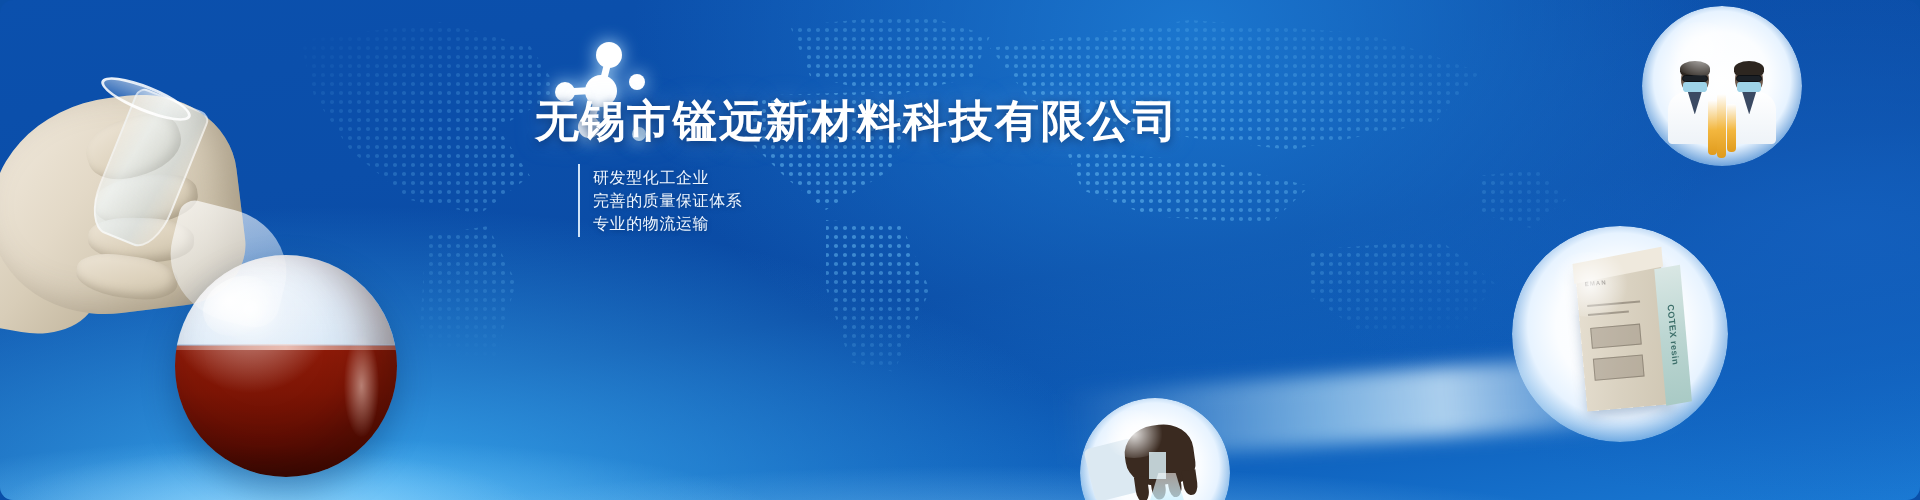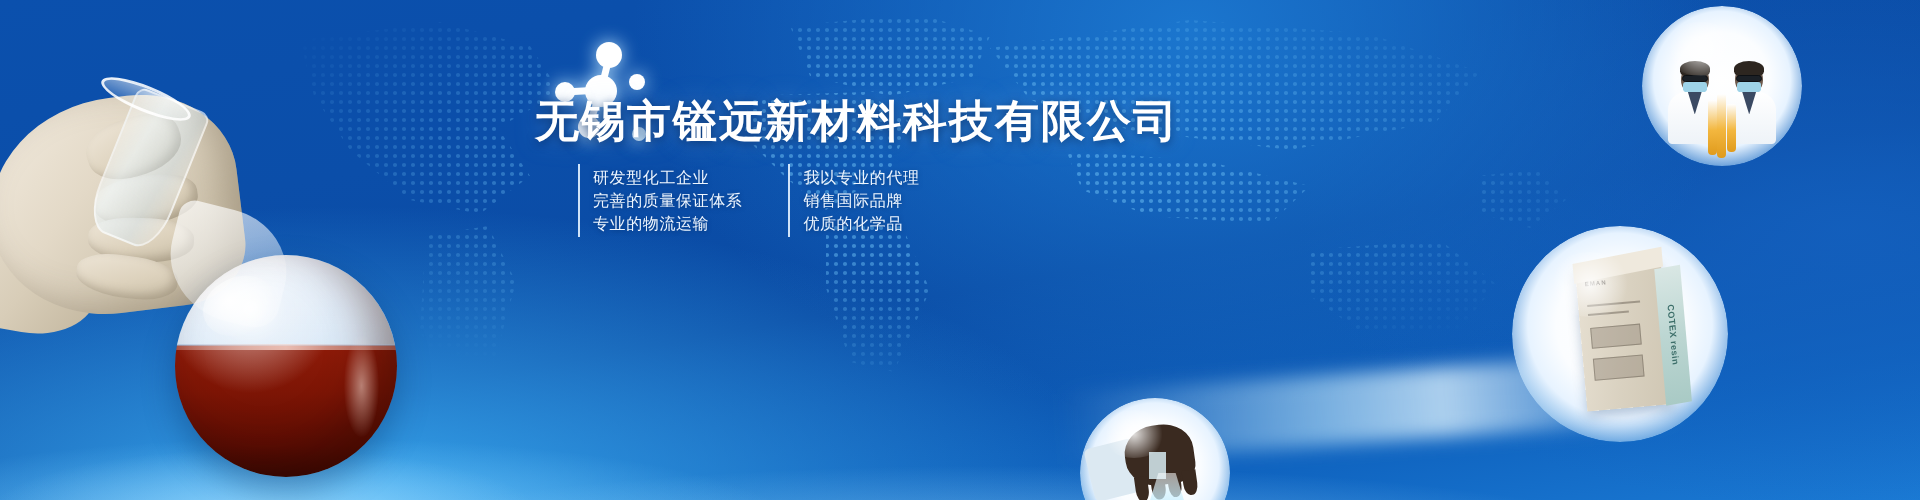--- a/index.html
+++ b/index.html
@@ -7,20 +7,21 @@
   .banner{
     position:relative;
     width:1920px;height:500px;
     overflow:hidden;
     font-family:"Liberation Sans","DejaVu Sans",sans-serif;
     background:
       radial-gradient(ellipse 900px 620px at 62% 6%,  rgba(28,120,208,.95) 0%, rgba(18,95,186,0) 62%),
       radial-gradient(ellipse 1100px 420px at 18% 100%, rgba(56,165,235,.98) 0%, rgba(30,120,210,0) 70%),
       radial-gradient(ellipse 780px 400px at 96% 46%, rgba(20,96,190,.85) 0%, rgba(12,78,170,0) 70%),
       linear-gradient(170deg,#0b50ad 0%,#0b4ea9 28%,#0a4ba4 55%,#0f63bf 82%,#1b7ad4 100%);
+    border-radius: 13px;
   }
 
   
   .dotmap{
     position:absolute;left:230px;top:0;width:1430px;height:430px;
     opacity:.50;
     -webkit-mask-image:radial-gradient(ellipse 60% 62% at 48% 40%,#000 30%,rgba(0,0,0,.35) 68%,transparent 88%);
             mask-image:radial-gradient(ellipse 60% 62% at 48% 40%,#000 30%,rgba(0,0,0,.35) 68%,transparent 88%);
   }
   .dotmap svg{width:100%;height:100%;display:block;}
@@ -49,21 +50,21 @@
 
   
   .headline{
     position:absolute;left:535px;top:92px;
     font-size:44px;font-weight:bold;color:#ffffff;
     letter-spacing:2px;white-space:nowrap;
     text-shadow:0 2px 10px rgba(4,40,95,.75),0 0 26px rgba(150,205,255,.35);
   }
 
   
-  .slogans{position:absolute;left:578px;top:164px;display:flex;gap:8px;}
+  .slogans{position:absolute;left:578px;top:164px;display:flex;gap:16px;}
   .slogan-col{
     border-left:2px solid rgba(225,240,255,.92);
     padding:2px 0 2px 13px;
     margin-right:38px;
   }
   .slogan-line{
     color:#eef6ff;font-size:16px;line-height:23px;
     letter-spacing:.6px;white-space:nowrap;
     text-shadow:0 1px 4px rgba(5,45,100,.6);
   }
@@ -242,25 +243,20 @@
   <div class="headline">无锡市镒远新材料科技有限公司</div>
 
   <div class="slogans">
 
     <div class="slogan-col">
       <div class="slogan-line">研发型化工企业</div>
       <div class="slogan-line">完善的质量保证体系</div>
       <div class="slogan-line">专业的物流运输</div>
     </div>
 
-    <div class="slogan-col">
-      <div class="slogan-line">我以专业的代理</div>
-      <div class="slogan-line">销售国际品牌</div>
-      <div class="slogan-line">优质的化学品</div>
-    </div>
 
 
   </div>
 
   <div class="bubble" id="bubble-scientists">
     <div class="halo"></div>
     <div class="inner">
       <div class="sci" style="left:16%;">
         <div class="head">
           <div class="hair"></div>

